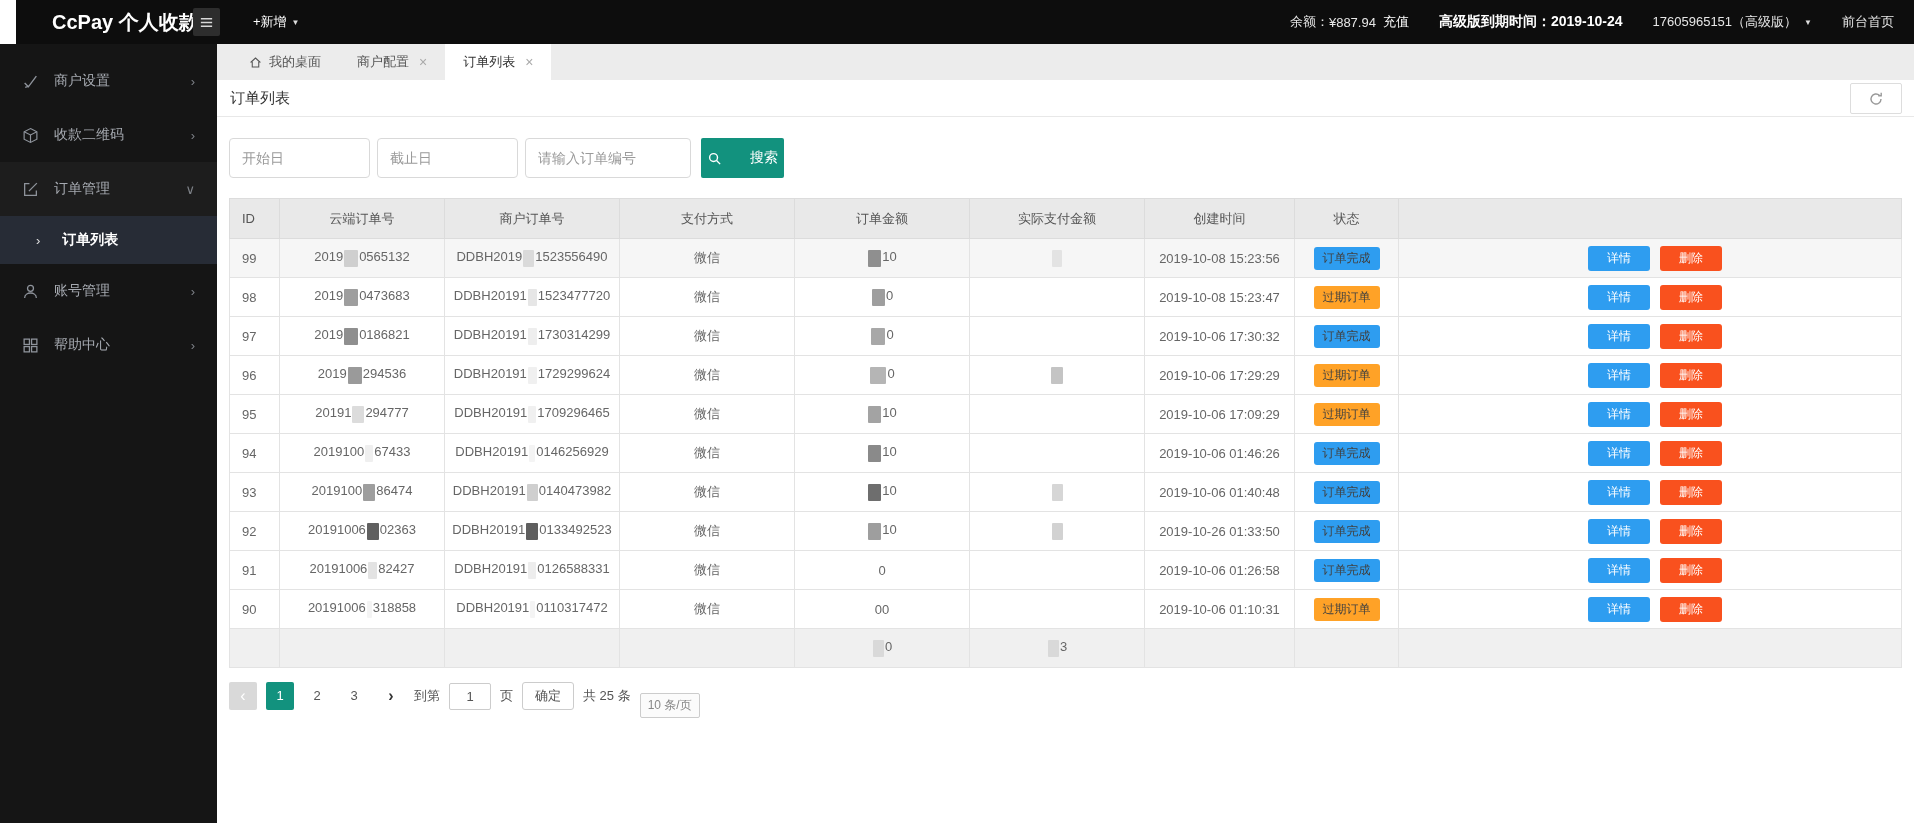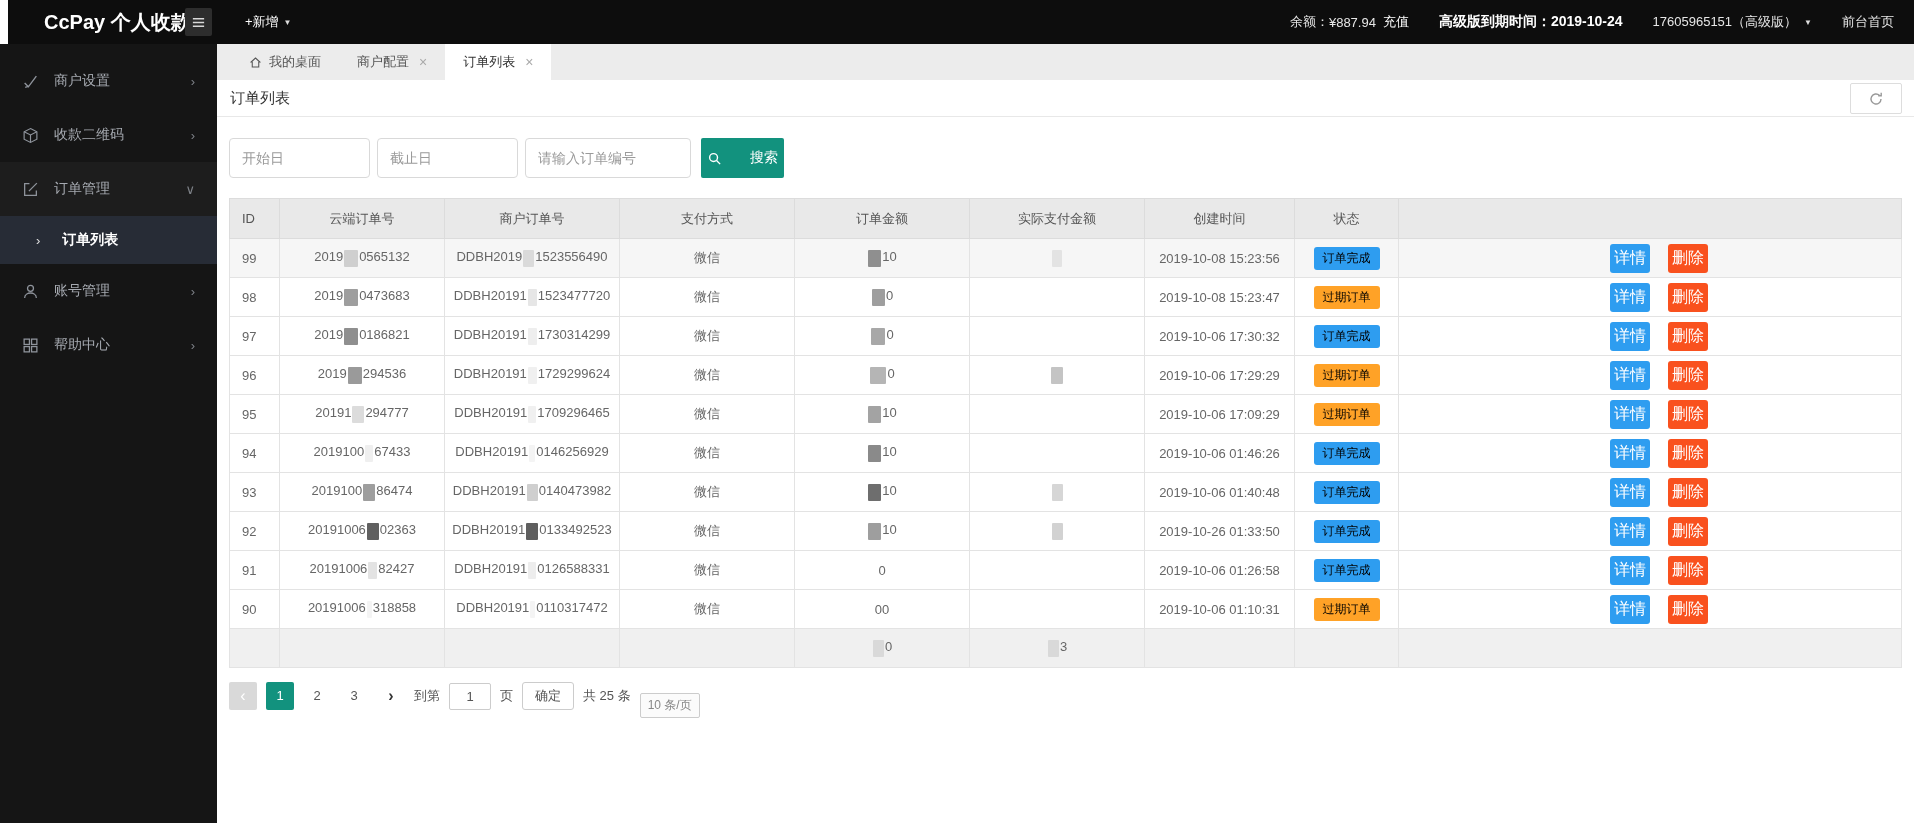--- a/index.html
+++ b/index.html
@@ -2,21 +2,21 @@
 <html><head>
 <meta charset="utf-8">
 <style>
   * { box-sizing: border-box; }
   body {
     margin: 0; width: 1914px; height: 823px; overflow: hidden;
     font-family: "Liberation Sans", "DejaVu Sans", sans-serif;
     background: #fff; position: relative;
   }
   
-  .topbar { position: absolute; top: 0; left: 8px; right: 0; height: 44px; background: #0d0d0d; color: #eee; z-index: 6; }
+  .topbar { position: absolute; top: 0; left: 16px; right: 0; height: 44px; background: #0d0d0d; color: #eee; z-index: 6; }
   .brand { position: absolute; left: 36px; top: 0; line-height: 44px; font-size: 20px; font-weight: bold; color: #fff; }
   .menu-btn { position: absolute; left: 177px; top: 8px; width: 27px; height: 28px; background: #2d2d2d; border-radius: 2px;
     color: #d8d8d8; display: flex; align-items: center; justify-content: center; cursor: pointer; }
   .add-btn { position: absolute; left: 237px; top: 0; height: 44px; font-size: 13px; color: #fff; display: flex; align-items: center; gap: 5px; cursor: pointer; }
   .caret { font-size: 8px; color: #ddd; }
   .topbar-right { position: absolute; right: 20px; top: 0; height: 44px; display: flex; align-items: center; gap: 30px; font-size: 13px; color: #e6e6e6; }
   .balance { display: flex; align-items: center; }
   .recharge { margin-left: 7px; cursor: pointer; color: #fff; text-decoration: none; }
   .expire { font-weight: bold; font-size: 14px; color: #fff; }
   .account { display: flex; gap: 7px; align-items: center; cursor: pointer; }
@@ -57,25 +57,25 @@
   .count { font-size: 13px; color: #333; }
   .count b { margin: 0 3px; }
   
   .grid { margin-top: 20px; width: 100%; border-collapse: collapse; table-layout: fixed; }
   .grid th { height: 40px; background: #e9e9e9; font-weight: normal; font-size: 13px; color: #555; border: 1px solid #dcdcdc; }
   .grid td { height: 39px; font-size: 13px; color: #666; text-align: center; border: 1px solid #e3e3e3; padding: 0; overflow: hidden; white-space: nowrap; }
   th.col-id, td.td-id { text-align: left; padding-left: 12px; }
   tbody tr:first-child td { background: #f6f6f6; }
   tr.summary td { background: #f0f0f0; }
   .redact { display: inline-block; height: 17px; background: #9e9e9e; vertical-align: middle; margin: 0 1px; border-radius: 1px; }
-  .badge { display: inline-block; padding: 3px 9px; border-radius: 3px; color: #000000; font-size: 12px; }
+  .badge { display: inline-block; padding: 3px 9px; border-radius: 3px; color: #404040; font-size: 12px; }
   .badge.done { background: #2e9df0; }
   .badge.expired { background: #ffa227; }
   .td-actions { text-align: right; padding-right: 56px; }
-  .mini-btn { border: none; border-radius: 3px; color: #fff; font-size: 16px; padding: 4px 4px; cursor: pointer; margin-left: 18px; }
+  .mini-btn { border: none; border-radius: 3px; color: #fff; font-size: 12px; padding: 4px 19px; cursor: pointer; margin-left: 10px; }
   .mini-btn.detail { background: #2e9df0; }
   .mini-btn.remove { background: #f9511e; }
   
   .pager { margin-top: 14px; display: flex; align-items: center; gap: 9px; font-size: 13px; color: #555; }
   .pg { min-width: 28px; height: 28px; line-height: 28px; text-align: center; display: inline-block; border-radius: 2px; cursor: pointer; }
   .pg.prev { background: #d9d9d9; color: #fff; font-size: 16px; }
   .pg.num.active { background: #12927e; color: #fff; }
   .pg.next { color: #333; font-size: 16px; font-weight: bold; }
   .jump-input { width: 42px; height: 27px; border: 1px solid #ccc; border-radius: 2px; text-align: center; font-size: 13px; color: #555; outline: none; }
   .confirm-btn { height: 28px; padding: 0 12px; background: #fff; border: 1px solid #ccc; border-radius: 3px; font-size: 13px; color: #555; cursor: pointer; }

